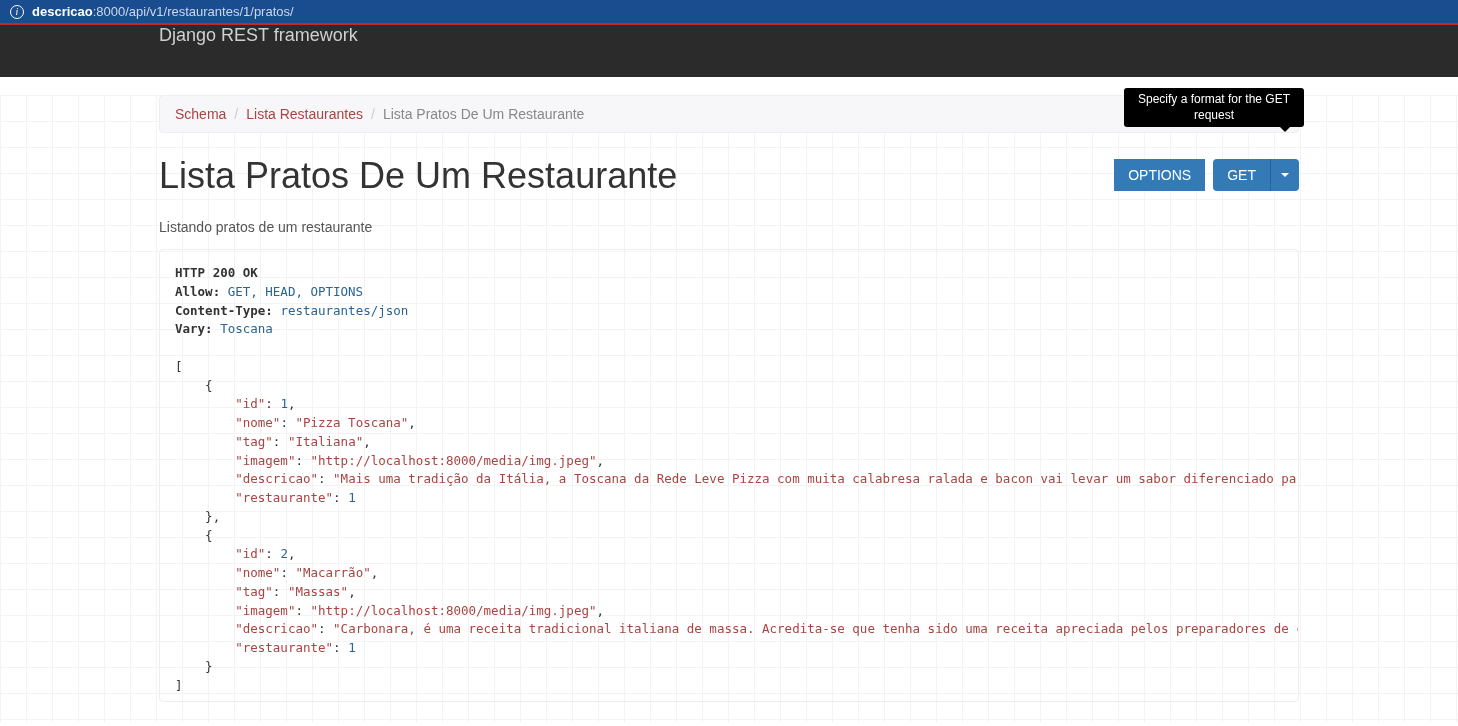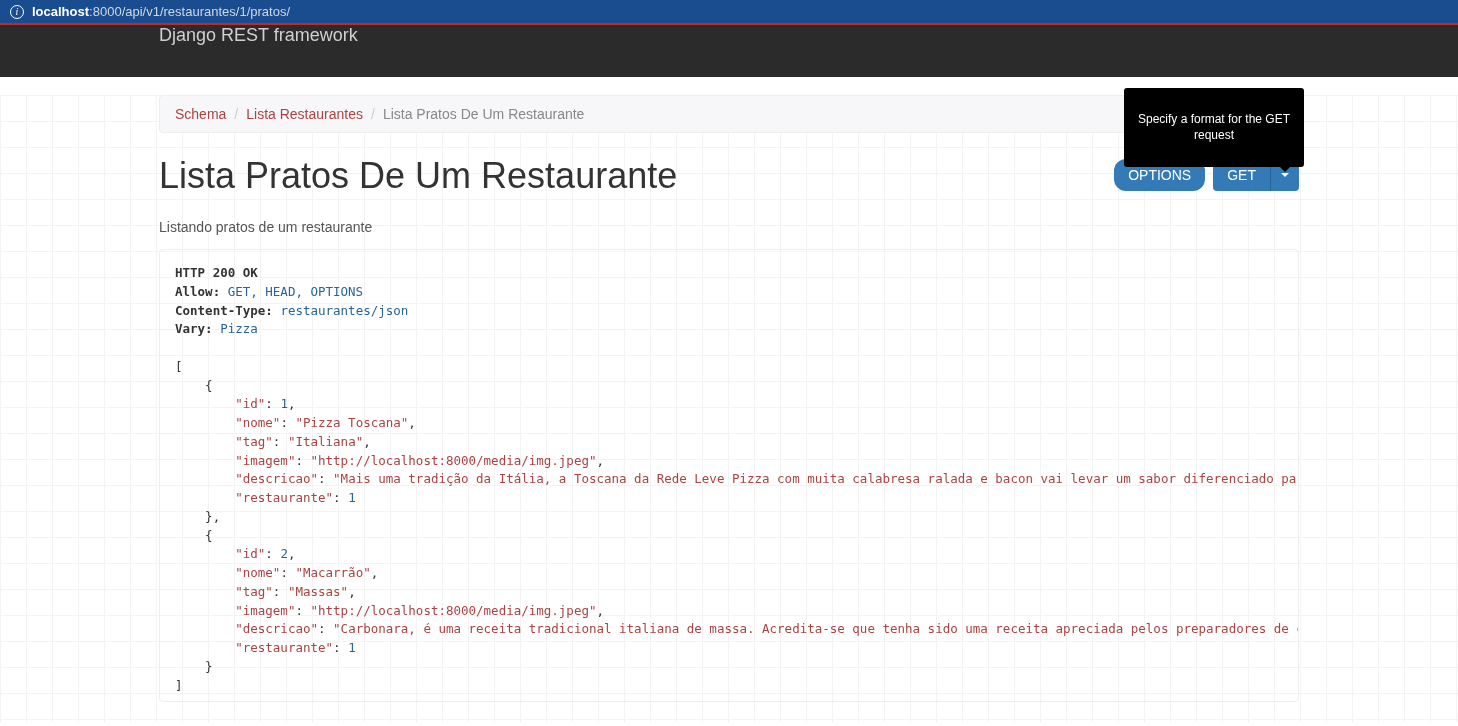--- a/index.html
+++ b/index.html
@@ -65,21 +65,21 @@
 .breadcrumb-wrap .sep { color: #ccc; margin: 0 8px; }
 .breadcrumb-wrap .current { color: #888; }
 
 .tooltip {
   position: absolute;
   right: -6px;
   top: -8px;
   background: #000;
   color: #fff;
   font-size: 12px;
-  padding: 24px 10px;
+  padding: 4px 10px;
   border-radius: 3px;
   text-align: center;
   width: 180px;
   line-height: 1.3;
 }
 .tooltip::after {
   content: "";
   position: absolute;
   bottom: -5px;
   right: 14px;
@@ -95,21 +95,21 @@
   margin-top: 22px;
 }
 h1 { font-size: 36px; font-weight: 500; color: #333; }
 .btn-group { display: flex; gap: 8px; margin-top: 4px; }
 .btn {
   background: #337ab7;
   color: #fff;
   border: none;
   padding: 8px 14px;
   font-size: 14px;
-  border-radius: 12px;
+  border-radius: 0;
   cursor: pointer;
   display: flex;
   align-items: center;
 }
 .btn-split { display: flex; }
 .btn-split .btn { border-radius: 4px 0 0 4px; }
 .btn-split .caret-btn {
   background: #337ab7;
   border: none;
   border-left: 1px solid #2a6496;
@@ -158,21 +158,21 @@
 .jk { color: #a94442; }
 .jn { color: #2a6496; }
 .js { color: #a94442; }
 </style>
 </head>
 <body>
 
 <div class="url-bar">
   <span class="info-icon">i</span>
   <span>
-    <span class="host">localhost</span><span class="path">:</span><span class="path">8000</span><span class="path">/api/v1/restaurantes/1/pratos/</span>
+    <span class="host">descricao</span><span class="path">:</span><span class="path">8000</span><span class="path">/api/v1/restaurantes/1/pratos/</span>
   </span>
 </div>
 
 <div class="navbar">
   <div class="container">
     <span class="brand">Django REST framework</span>
   </div>
 </div>
 
 <div class="grid-bg">
@@ -201,21 +201,21 @@
       </div>
     </div>
 
     <p class="description">Listando pratos de um restaurante</p>
 
 
     <div class="resp-box">
       <pre id="resp-pre"><span class="hk">HTTP 200 OK</span>
 <span class="hk">Allow:</span> <span class="hv">GET, HEAD, OPTIONS</span>
 <span class="hk">Content-Type:</span> <span class="hv">restaurantes/json</span>
-<span class="hk">Vary:</span> <span class="hv">Pizza</span>
+<span class="hk">Vary:</span> <span class="hv">Toscana</span>
 
 [
     {
         <span class="jk">"id"</span>: <span class="jn">1</span>,
         <span class="jk">"nome"</span>: <span class="js">"Pizza Toscana"</span>,
         <span class="jk">"tag"</span>: <span class="js">"Italiana"</span>,
         <span class="jk">"imagem"</span>: <span class="js">"http://localhost:8000/media/img.jpeg"</span>,
         <span class="jk">"descricao"</span>: <span class="js">"Mais uma tradição da Itália, a Toscana da Rede Leve Pizza com muita calabresa ralada e bacon vai levar um sabor diferenciado para sua mesa."</span>,
         <span class="jk">"restaurante"</span>: <span class="jn">1</span>
     },

